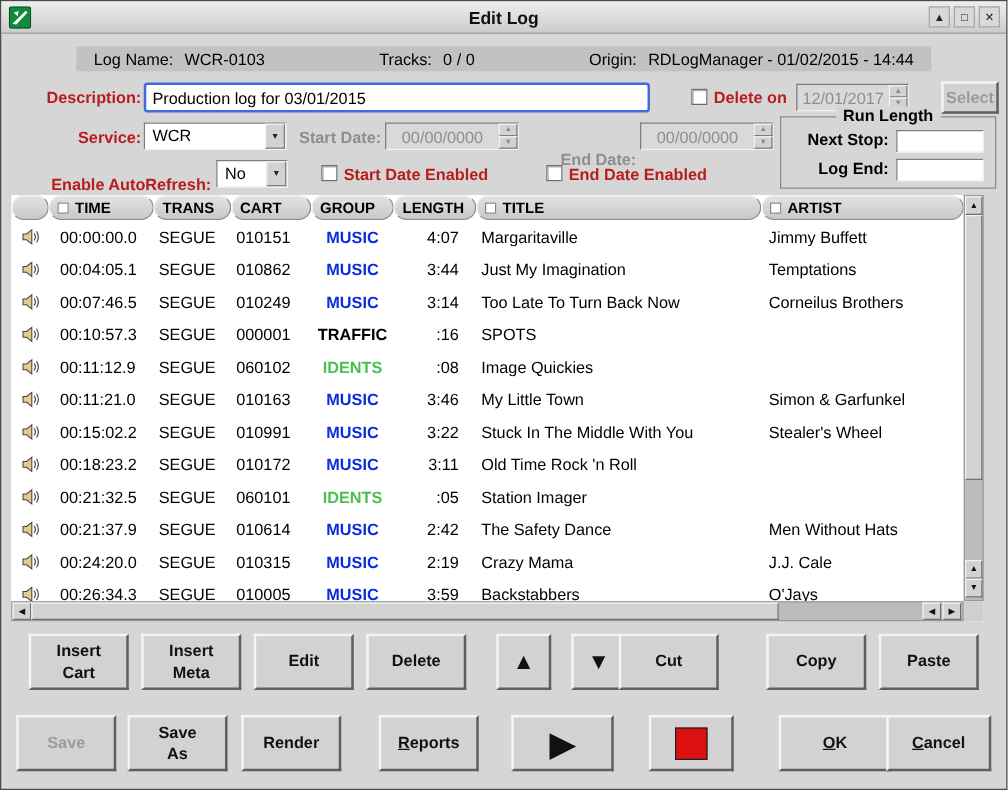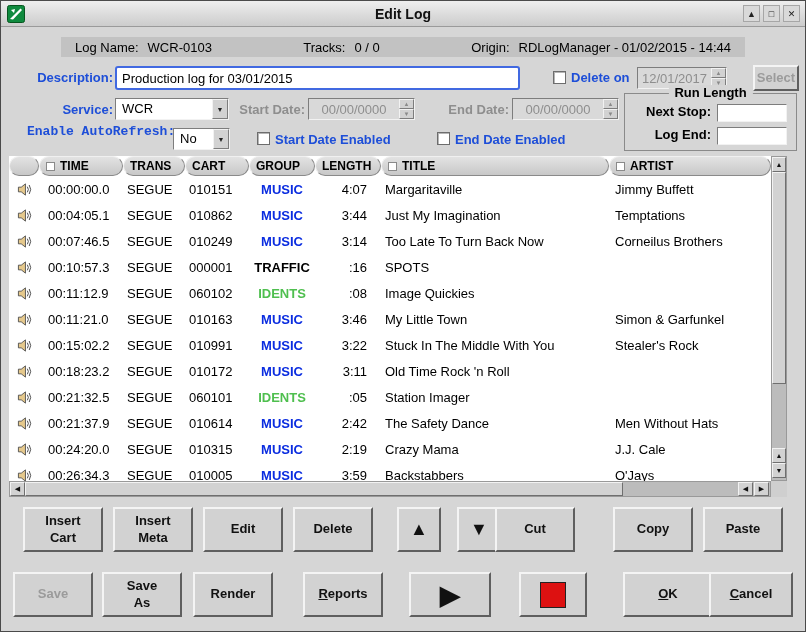--- a/index.html
+++ b/index.html
@@ -16,21 +16,21 @@
     text-align:center; font-weight:bold; font-size:14px; color:#111; }
   .tb-buttons { position:absolute; right:5px; top:4px; display:flex; gap:3px; }
   .tb-btn { width:17px; height:17px; display:flex; align-items:center; justify-content:center;
     font-size:9px; color:#222; background:#d9d9d9; border:1px solid #a6a6a6; cursor:default; }
   
   .info-strip { position:absolute; left:60px; top:36px; width:684px; height:20px; background:#c2c2c2;
     display:flex; align-items:center; justify-content:space-between; padding:0 14px; font-size:13px; }
   .info-group { display:flex; gap:9px; white-space:nowrap; }
   .lbl { font-weight:normal; }
   
-  .field-label { position:absolute; font-size:13px; font-weight:bold; color:#1d4ed8; height:22px; line-height:22px; white-space:nowrap; }
+  .field-label { position:absolute; font-size:13px; font-weight:bold; color:#b91c1c; height:22px; line-height:22px; white-space:nowrap; }
   .right { text-align:right; }
   .disabled-label { color:#8e8e8e; }
   .text-input { position:absolute; background:#fff; border:2px solid #4169e1; border-radius:3px;
     font:13px "Liberation Sans",sans-serif; padding:0 5px; color:#000; outline:none; }
   .spinbox { position:absolute; display:flex; background:#d9d9d9;
     border:1px solid; border-color:#7d7d7d #f2f2f2 #f2f2f2 #7d7d7d; }
   .spin-text { flex:1; font-size:13px; color:#8e8e8e; display:flex; align-items:center; justify-content:center; }
   .spin-btns { width:15px; display:flex; flex-direction:column; }
   .spin-btn { flex:1; font-size:6px; line-height:1; display:flex; align-items:center; justify-content:center;
     background:#d2d2d2; color:#8a8a8a; border:1px solid; border-color:#f2f2f2 #7d7d7d #7d7d7d #f2f2f2; }
@@ -146,30 +146,30 @@
     <div class="combo-arrow">▼</div>
   </div>
   <div class="field-label right disabled-label" style="left:232px; top:98px; width:72px;">Start Date:</div>
   <div class="spinbox" style="left:307px; top:97px; width:107px; height:22px;">
     <div class="spin-text">00/00/0000</div>
     <div class="spin-btns">
       <div class="spin-btn">▲</div>
       <div class="spin-btn">▼</div>
     </div>
   </div>
-  <div class="field-label right disabled-label" style="left:438px; top:98px; width:70px;">End Date:</div>
+  <div class="field-label right disabled-label" style="left:438px; top:116px; width:70px;">End Date:</div>
   <div class="spinbox" style="left:511px; top:97px; width:107px; height:22px;">
     <div class="spin-text">00/00/0000</div>
     <div class="spin-btns">
       <div class="spin-btn">▲</div>
       <div class="spin-btn">▼</div>
     </div>
   </div>
 
-  <div class="field-label right" style="left:26px; top:120px; width:142px;font-family:Liberation Mono, monospace;">Enable AutoRefresh:</div>
+  <div class="field-label right" style="left:26px; top:136px; width:142px;">Enable AutoRefresh:</div>
   <div class="combo" style="left:172px; top:127px; width:57px; height:22px;">
     <div class="combo-text">No</div>
     <div class="combo-arrow">▼</div>
   </div>
   <div class="checkbox" style="left:256px; top:131px;"></div>
   <div class="field-label" style="left:274px; top:128px;">Start Date Enabled</div>
   <div class="checkbox" style="left:436px; top:131px;"></div>
   <div class="field-label" style="left:454px; top:128px;">End Date Enabled</div>
 
   <div class="runlength">
@@ -320,21 +320,21 @@
         <path d="M11 5 q2.2 3 0 6" fill="none" stroke="#444" stroke-width="1"></path>
         <path d="M13 3.2 q3.2 4.8 0 9.6" fill="none" stroke="#444" stroke-width="1"></path>
       </svg>
     </div>
     <div class="cell c-time">00:15:02.2</div>
     <div class="cell c-trans">SEGUE</div>
     <div class="cell c-cart">010991</div>
     <div class="cell c-group" style="color: rgb(10, 44, 224);">MUSIC</div>
     <div class="cell c-length">3:22</div>
     <div class="cell c-title">Stuck In The Middle With You</div>
-    <div class="cell c-artist">Stealer's Rock</div>
+    <div class="cell c-artist">Stealer's Wheel</div>
   </div>
 
   <div class="trow">
     <div class="cell c-icon">
       <svg width="15" height="15" viewBox="0 0 16 16">
         <path d="M1.5 5.5h3L9 2v12L4.5 10.5h-3z" fill="#e6c98c" stroke="#444" stroke-width="0.9"></path>
         <path d="M11 5 q2.2 3 0 6" fill="none" stroke="#444" stroke-width="1"></path>
         <path d="M13 3.2 q3.2 4.8 0 9.6" fill="none" stroke="#444" stroke-width="1"></path>
       </svg>
     </div>

